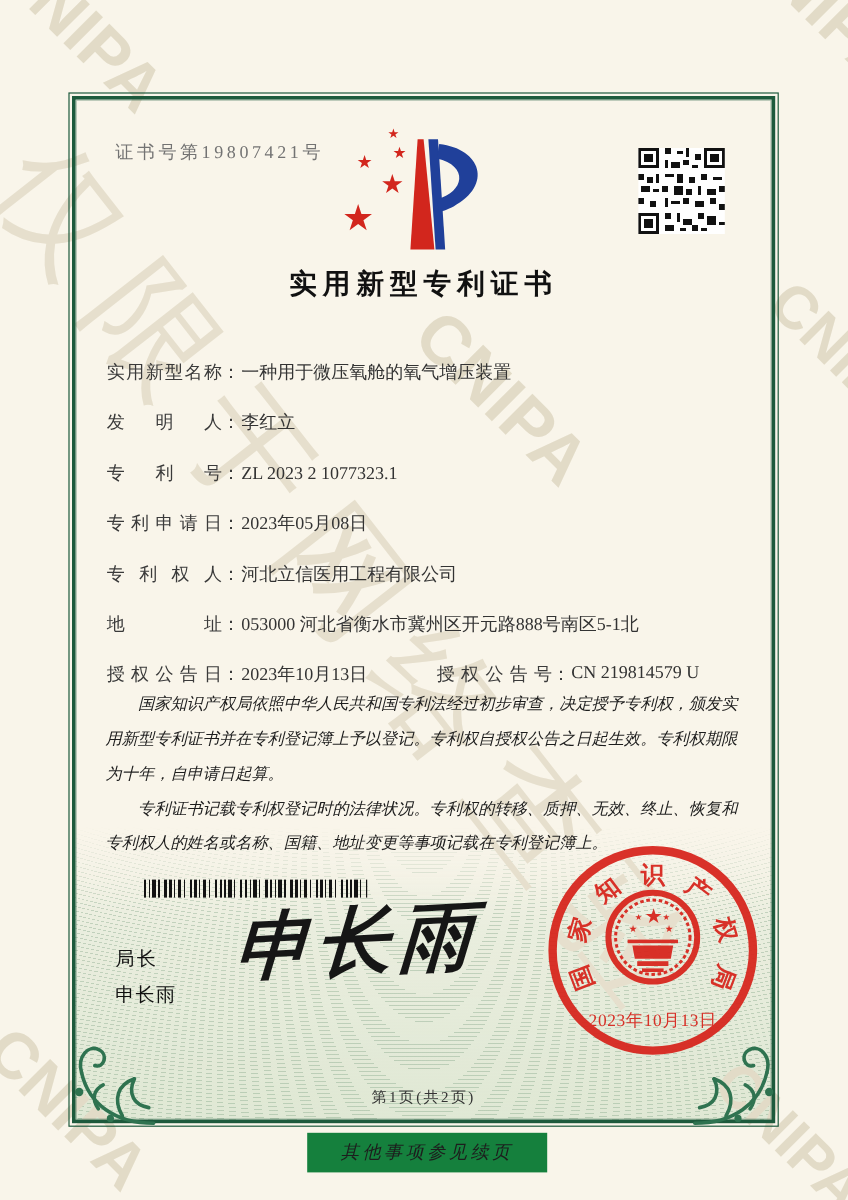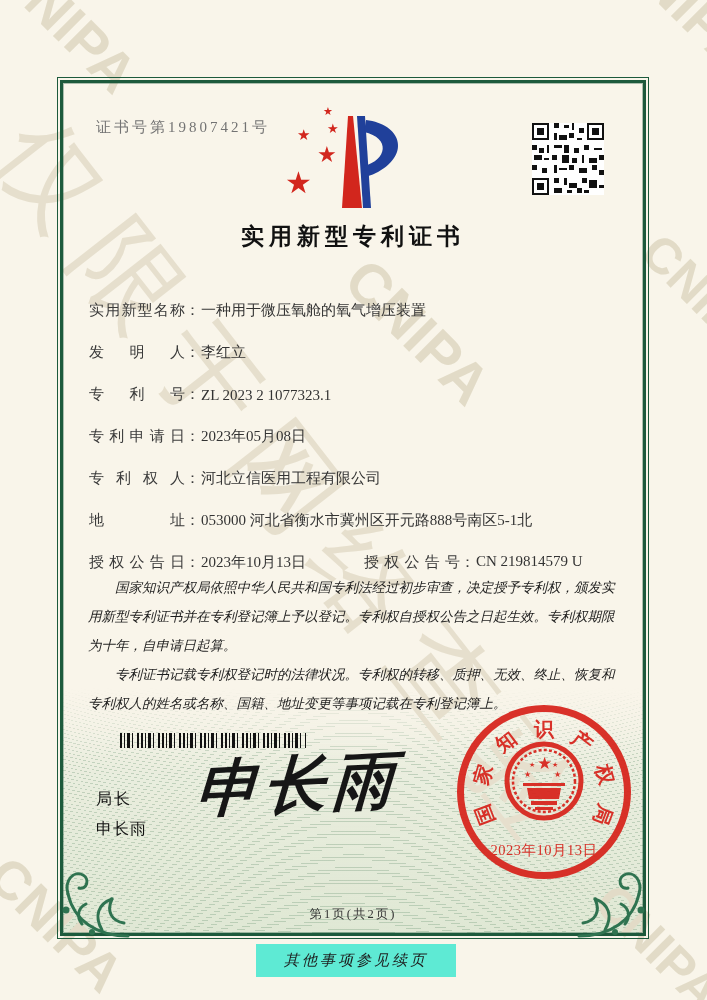--- a/index.html
+++ b/index.html
@@ -80,21 +80,21 @@
   .sc5{transform:translate(-50%,-50%) rotate(74deg)   translateY(-63px);}
   .sc6{transform:translate(-50%,-50%) rotate(111deg)  translateY(-63px);}
   .seal-emblem{position:absolute;left:47px;top:32px;width:80px;height:88px;}
   .seal-date{position:absolute;left:0;top:136px;width:100%;text-align:center;
     font-size:14.5px;color:#d7231b;letter-spacing:.5px;}
 
   
   .page-num{position:absolute;left:57px;top:906px;width:592px;z-index:4;text-align:center;
     font-size:12.5px;letter-spacing:2px;color:#333;}
   .note-box{position:absolute;left:256px;top:944px;width:200px;height:33px;z-index:4;
-    background:#5eead4;display:flex;align-items:center;justify-content:center;
+    background:#15803d;display:flex;align-items:center;justify-content:center;
     font-size:15px;letter-spacing:3px;color:#1d1d1d;font-style:italic;}
   .flourish{position:absolute;width:84px;height:84px;z-index:5;}
   .fl-left{left:52px;top:858px;}
   .fl-right{left:571px;top:858px;transform:scaleX(-1);}
 </style>
 </head>
 <body>
 
 <div class="page">
 

